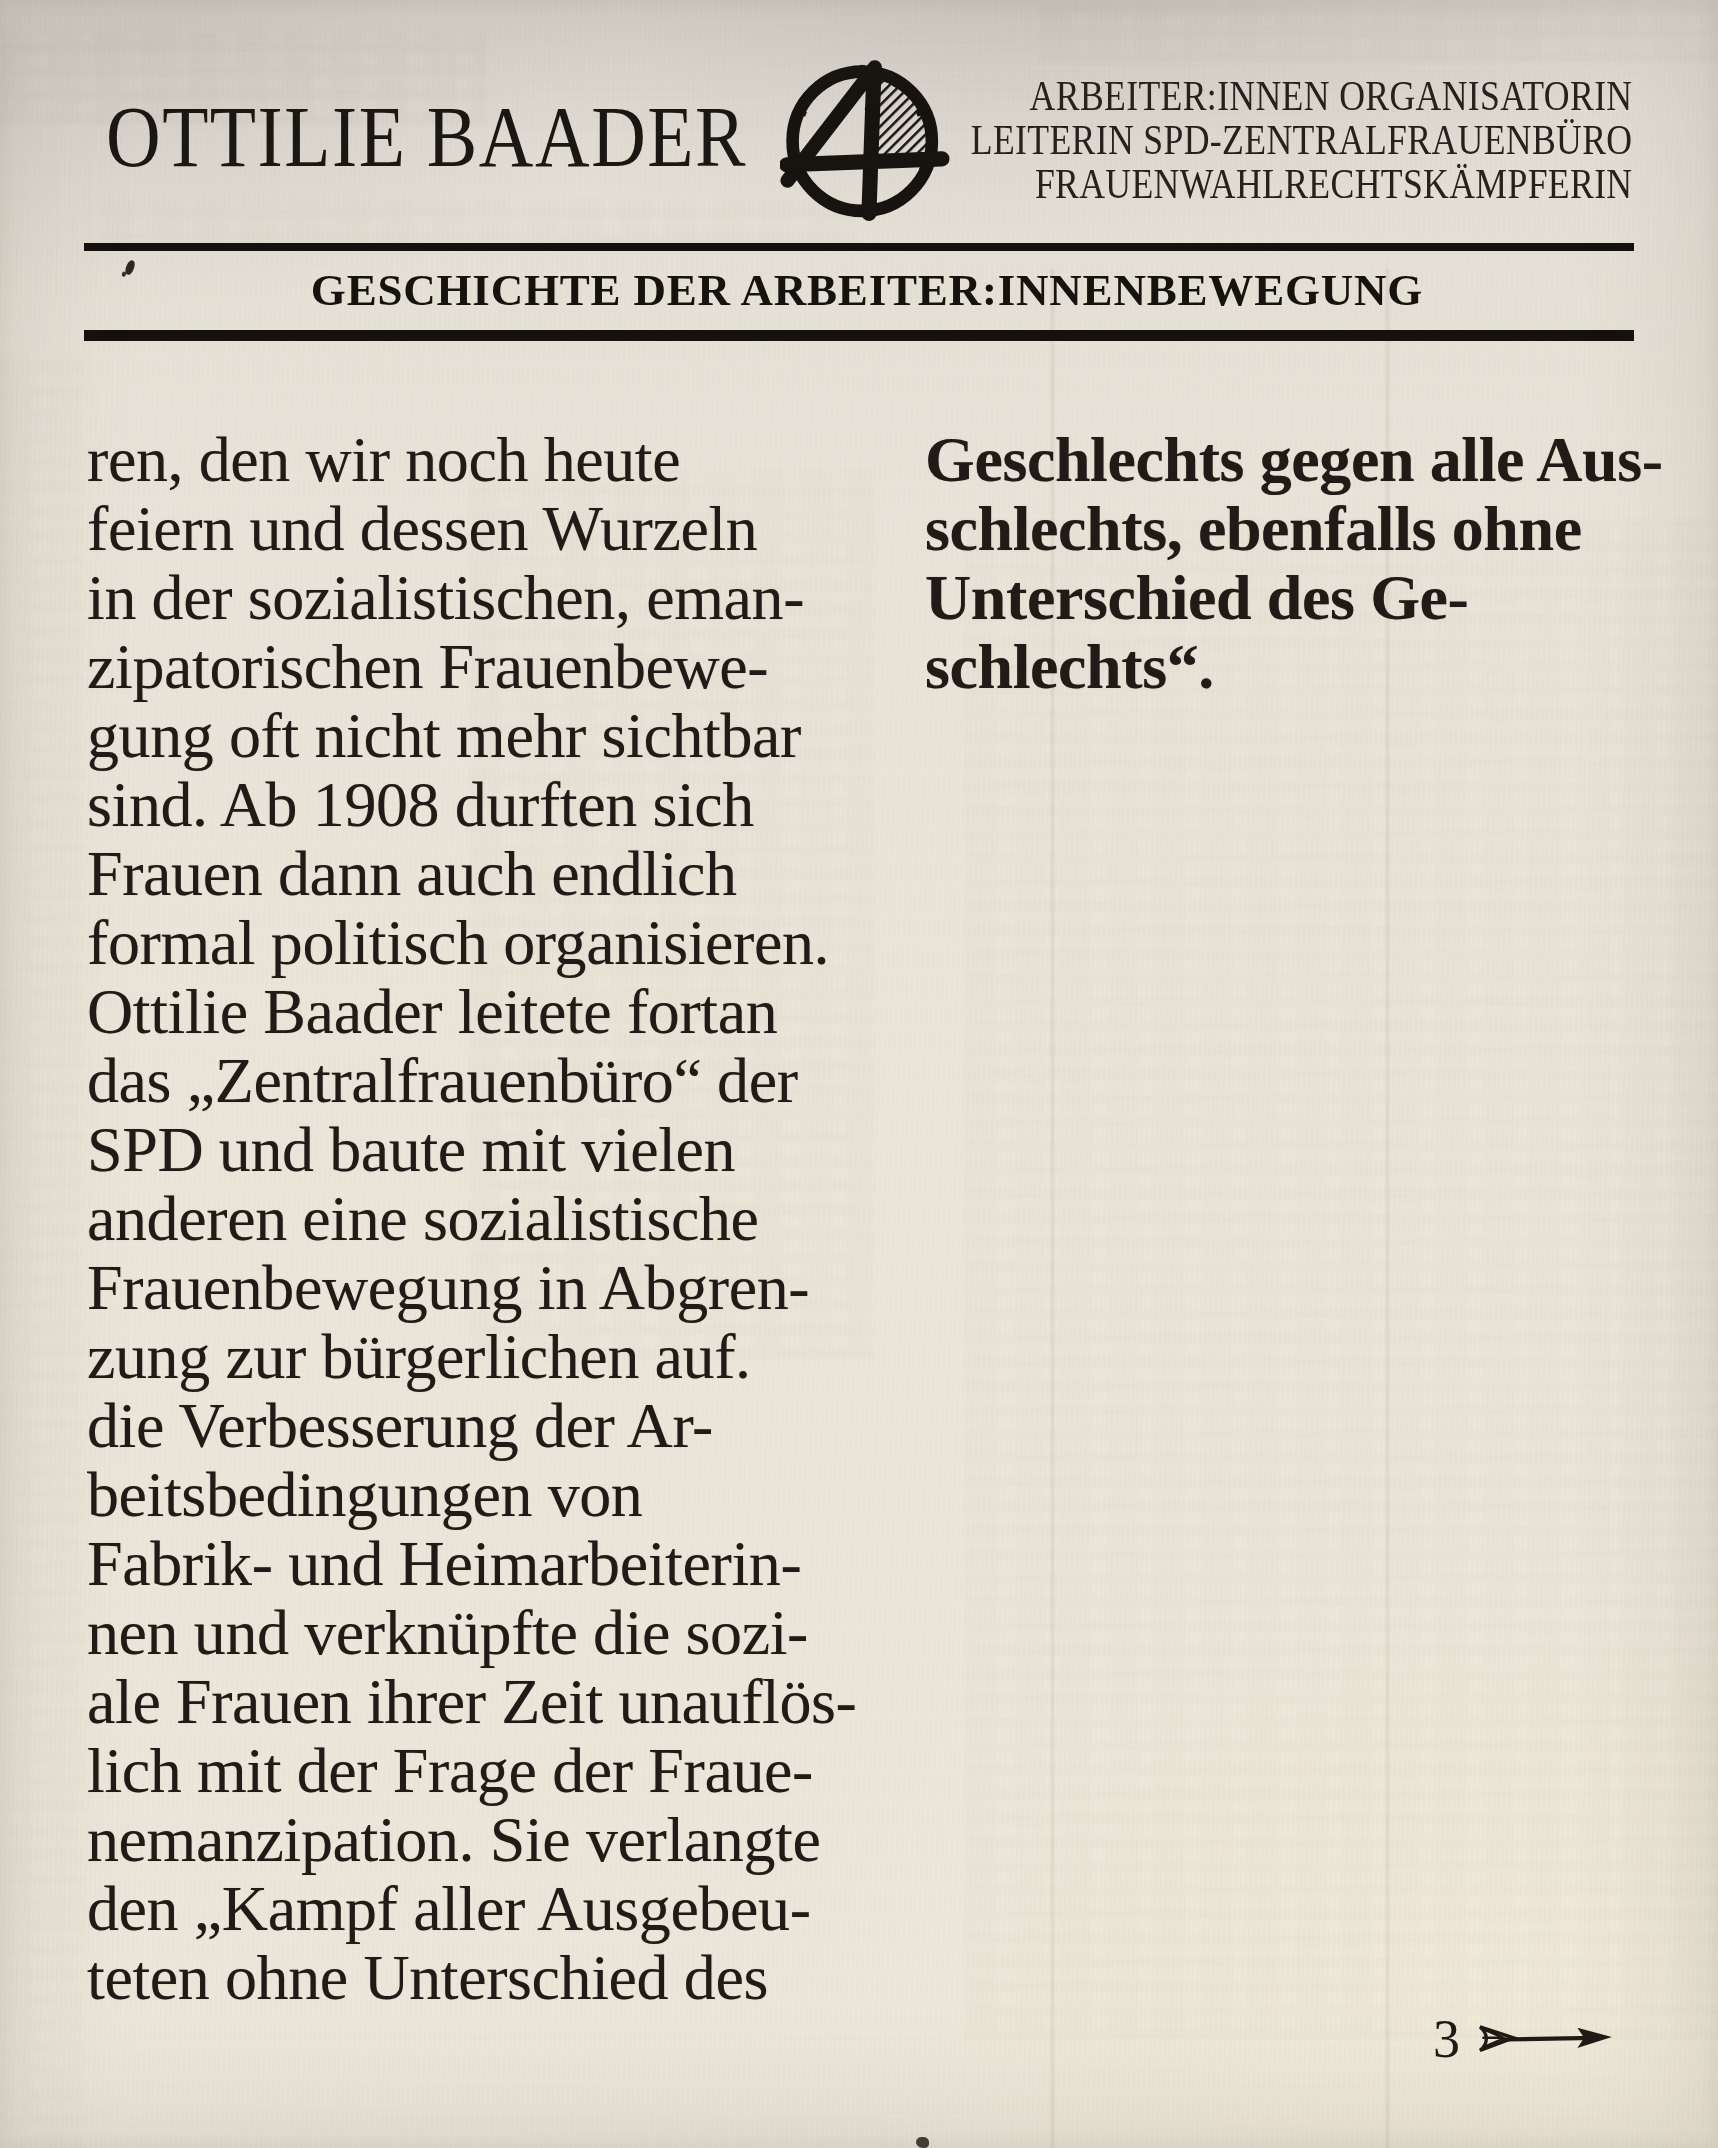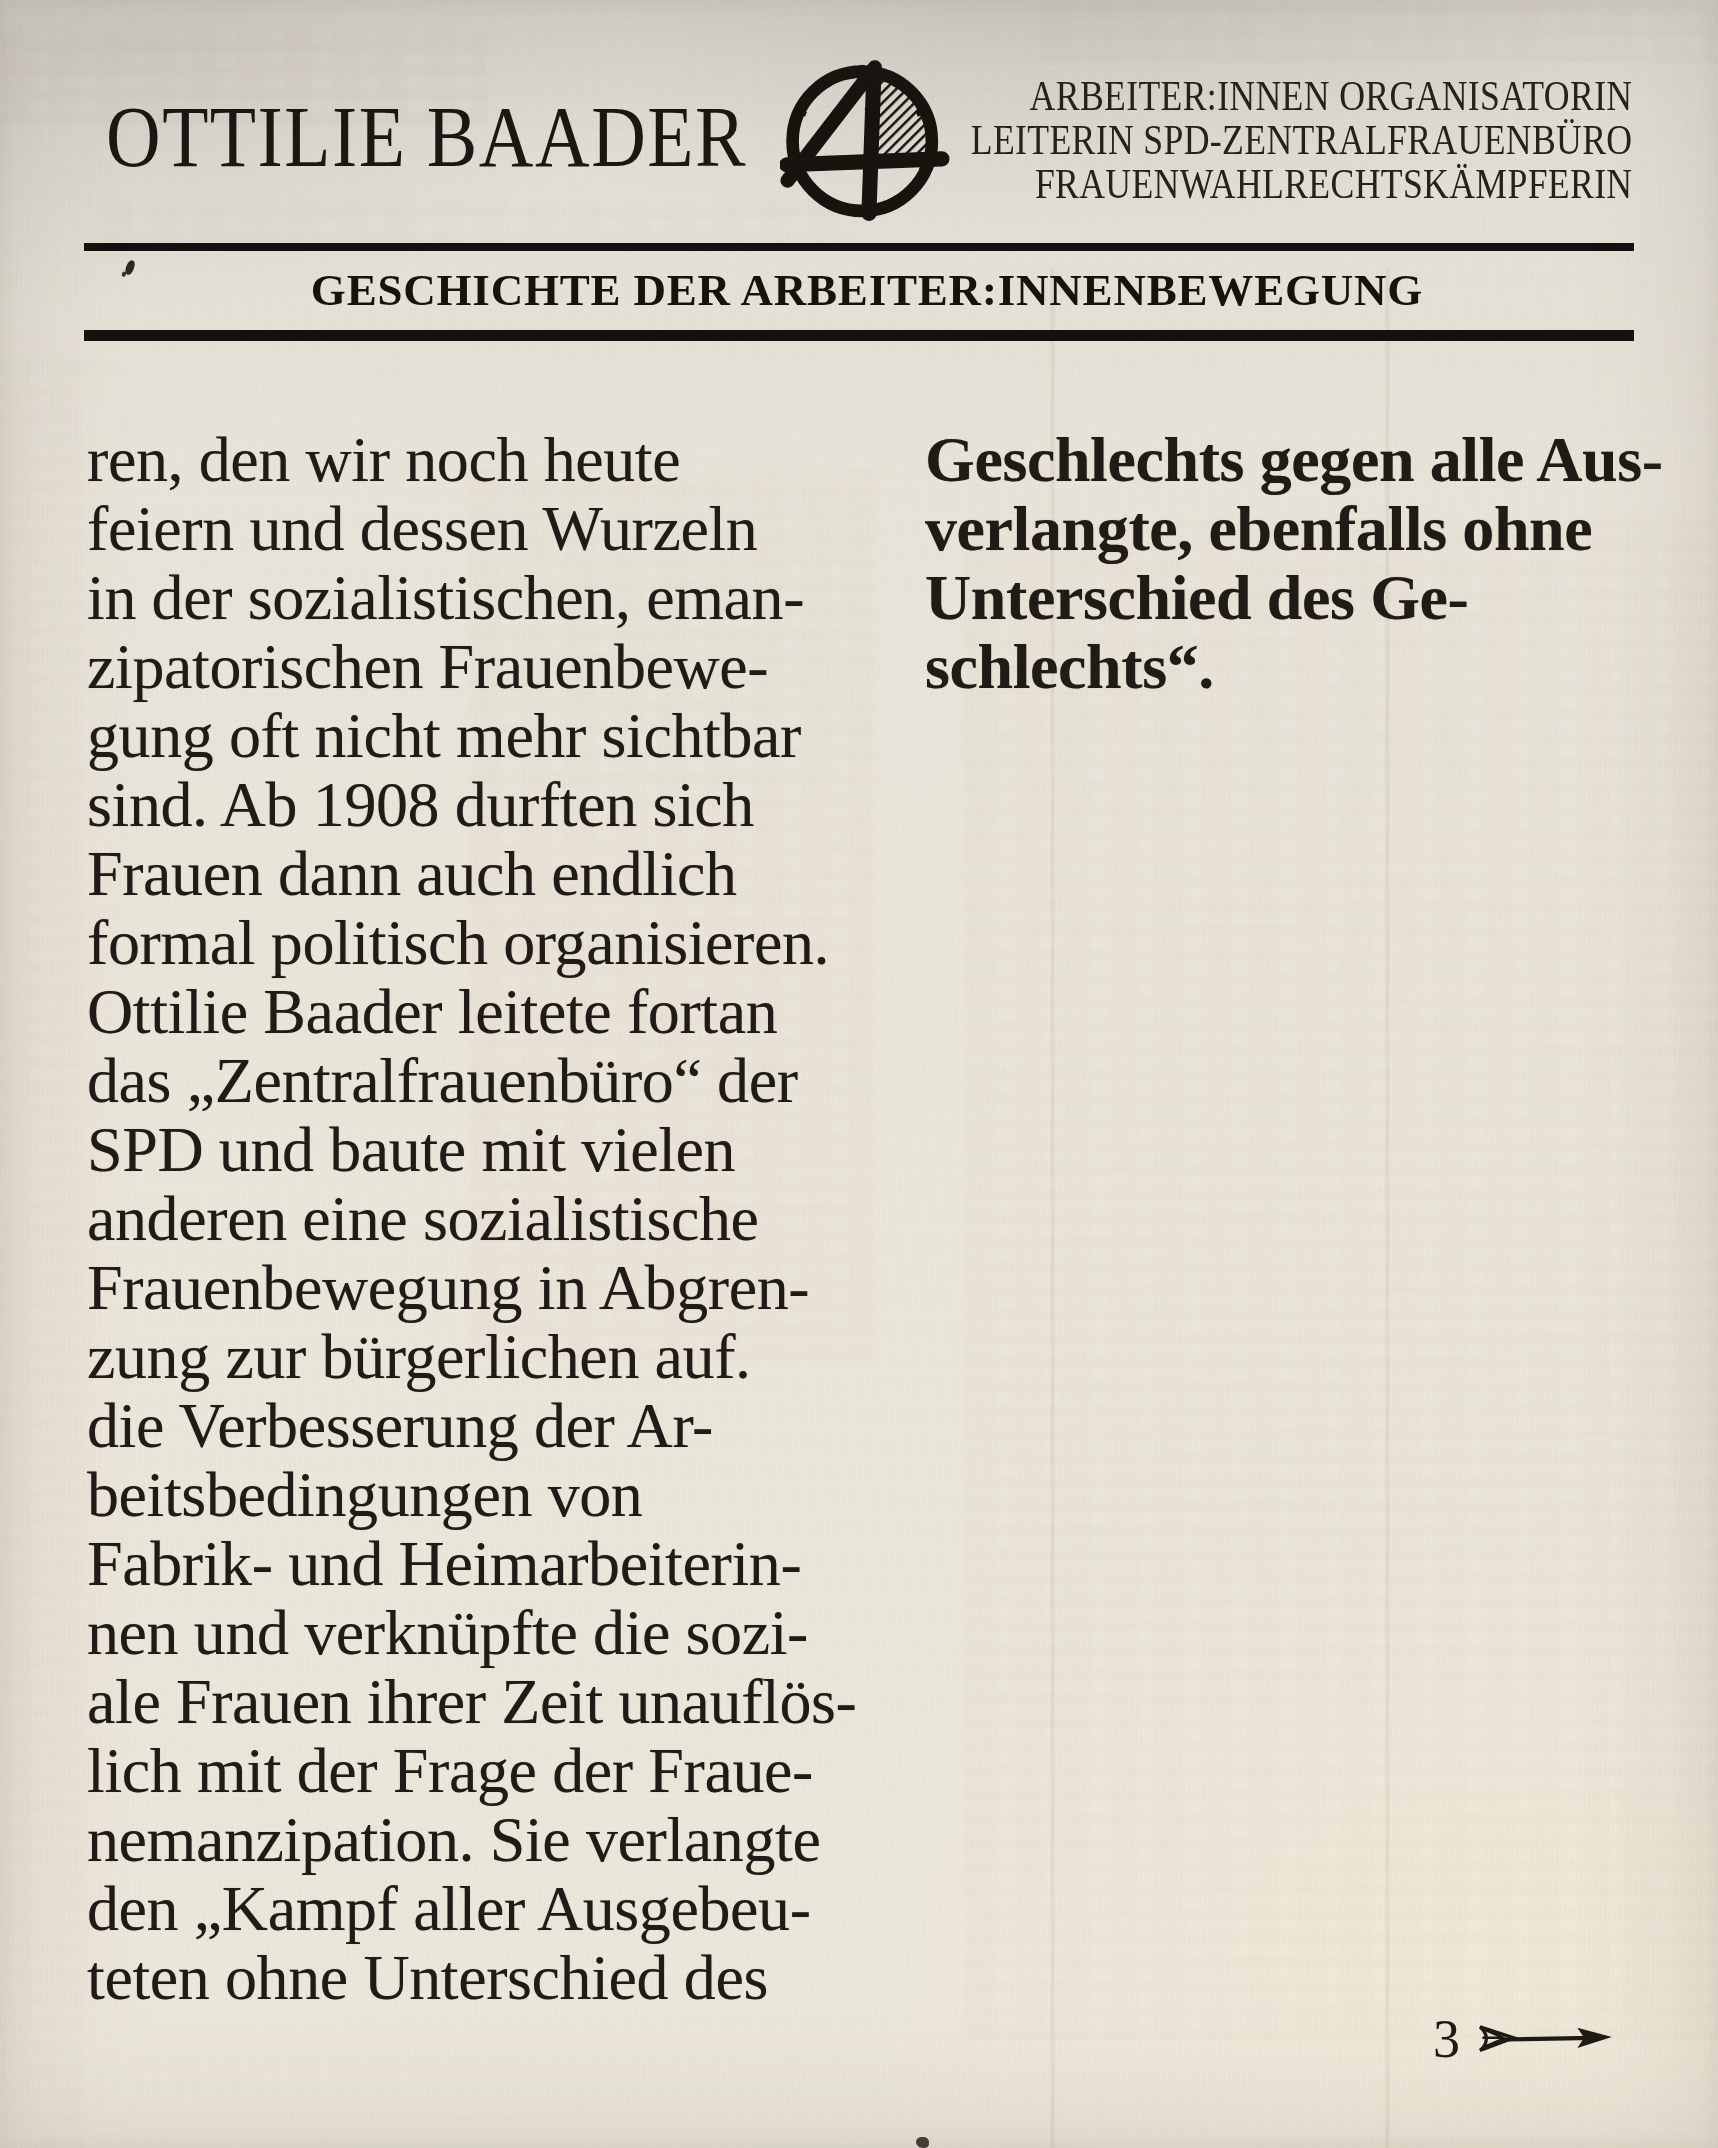--- a/index.html
+++ b/index.html
@@ -163,21 +163,21 @@
       <div class="tline">Fabrik- und Heimarbeiterin-</div>
       <div class="tline">nen und verknüpfte die sozi-</div>
       <div class="tline">ale Frauen ihrer Zeit unauflös-</div>
       <div class="tline">lich mit der Frage der Fraue-</div>
       <div class="tline">nemanzipation. Sie verlangte</div>
       <div class="tline">den „Kampf aller Ausgebeu-</div>
       <div class="tline">teten ohne Unterschied des</div>
     </div>
   <div class="column col-right">
       <div class="tline">Geschlechts gegen alle Aus-</div>
-      <div class="tline">verlangte, ebenfalls ohne</div>
+      <div class="tline">schlechts, ebenfalls ohne</div>
       <div class="tline">Unterschied des Ge-</div>
       <div class="tline">schlechts“.</div>
     </div>
 
   <div class="pageno">3</div>
   <svg class="next-arrow" viewBox="0 0 168 58" aria-hidden="true">
     <g stroke="#1e1a15" fill="none" stroke-linecap="round">
 
       <line x1="34" y1="29" x2="142" y2="27" stroke-width="5"></line>
 

